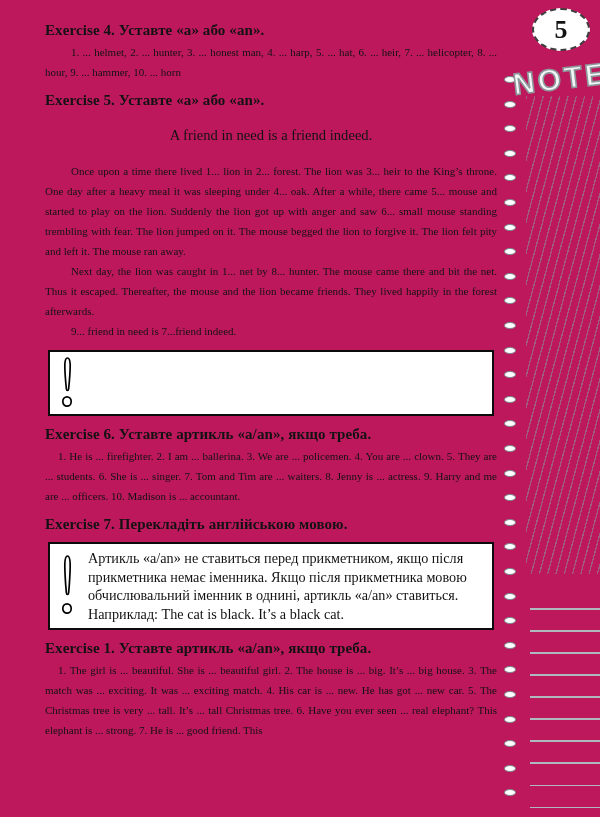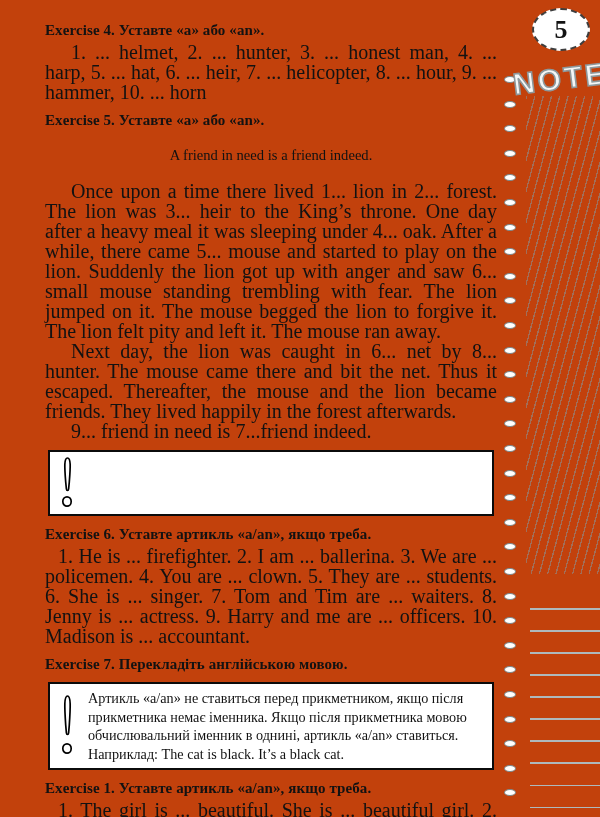--- a/index.html
+++ b/index.html
@@ -3,31 +3,31 @@
 <meta charset="utf-8">
 <style>
   * { box-sizing: border-box; }
   html, body { margin: 0; padding: 0; }
   body {
     width: 600px; height: 817px; overflow: hidden;
     background: #ffffff;
     font-family: "Liberation Serif", serif;
     color: #121212;
   }
-  .sheet { position: relative; width: 600px; height: 817px; background: #c2410c; }
+  .sheet { position: relative; width: 600px; height: 817px; background: #be185d; }
 
   
   .main { position: absolute; left: 45px; top: 20px; width: 452px; }
   .ex-title {
     font-size: 15px; font-weight: bold;
     margin: 10px 0 3px 0; letter-spacing: 0.1px;
   }
   .exercise:first-child .ex-title { margin-top: 2px; }
   .para {
-    font-size: 20px; line-height: 20px;
+    font-size: 11px; line-height: 20px;
     margin: 0; text-align: justify;
   }
   .indent { text-indent: 26px; }
   .indent-sm { text-indent: 13px; }
   .proverb { font-size: 14.6px; line-height: 20px; margin: 16px; text-align: center; }
 
   
   .info-box {
     display: flex; align-items: center; gap: 13px;
     border: 2.5px solid #0b0b0b; background: #ffffff;
@@ -83,21 +83,21 @@
 
     <section class="exercise">
       <h3 class="ex-title">Exercise 4. Уставте «а» або «an».</h3>
       <p class="para indent">1. ... helmet, 2. ... hunter, 3. ... honest man, 4. ... harp, 5. ... hat, 6. ... heir, 7. ... helicopter, 8. ... hour, 9. ... hammer, 10. ... horn</p>
     </section>
 
     <section class="exercise">
       <h3 class="ex-title">Exercise 5. Уставте «а» або «an».</h3>
       <p class="proverb">A friend in need is a friend indeed.</p>
       <p class="para indent">Once upon a time there lived 1... lion in 2... forest. The lion was 3... heir to the King’s throne. One day after a heavy meal it was sleeping under 4... oak. After a while, there came 5... mouse and started to play on the lion. Suddenly the lion got up with anger and saw 6... small mouse standing trembling with fear. The lion jumped on it. The mouse begged the lion to forgive it. The lion felt pity and left it. The mouse ran away.</p>
-      <p class="para indent">Next day, the lion was caught in 6... net by 8... hunter. The mouse came there and bit the net. Thus it escaped. Thereafter, the mouse and the lion became friends. They lived happily in the forest afterwards.</p>
+      <p class="para indent">Next day, the lion was caught in 1... net by 8... hunter. The mouse came there and bit the net. Thus it escaped. Thereafter, the mouse and the lion became friends. They lived happily in the forest afterwards.</p>
       <p class="para indent">9... friend in need is 7...friend indeed.</p>
     </section>
 
     <div class="info-box">
       <span class="excl-icon">
         <svg width="15" height="52" viewBox="0 0 15 52" aria-hidden="true">
           <path d="M7.5 1 C11 1 10.5 10 9.3 25 L8.6 32 C8.4 34 6.6 34 6.4 32 L5.7 25 C4.5 10 4 1 7.5 1 Z" fill="#fff" stroke="#000" stroke-width="1.7"></path>
           <ellipse cx="7" cy="44.5" rx="4.2" ry="4.7" fill="#fff" stroke="#000" stroke-width="1.7"></ellipse>
         </svg>
       </span>

